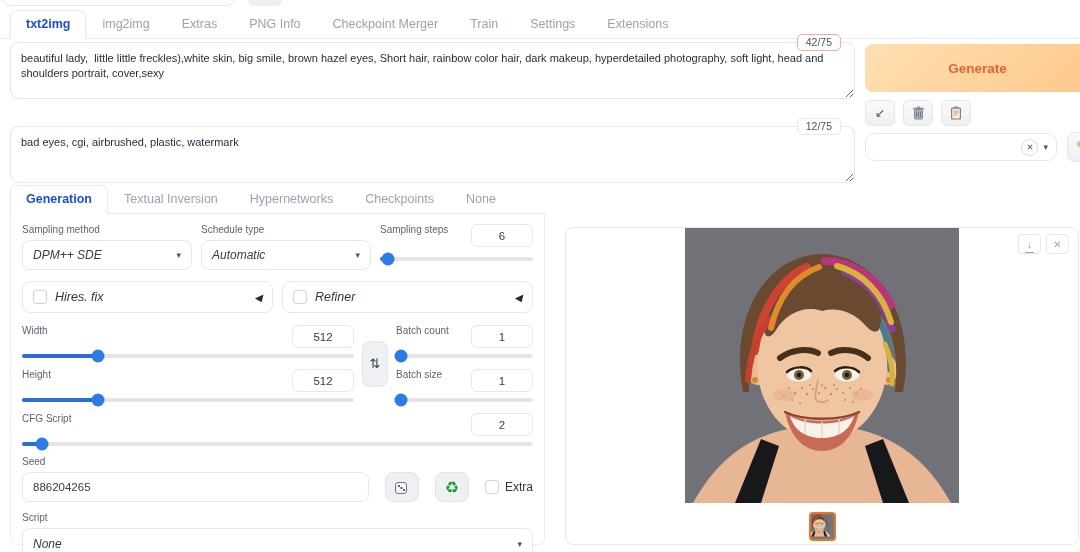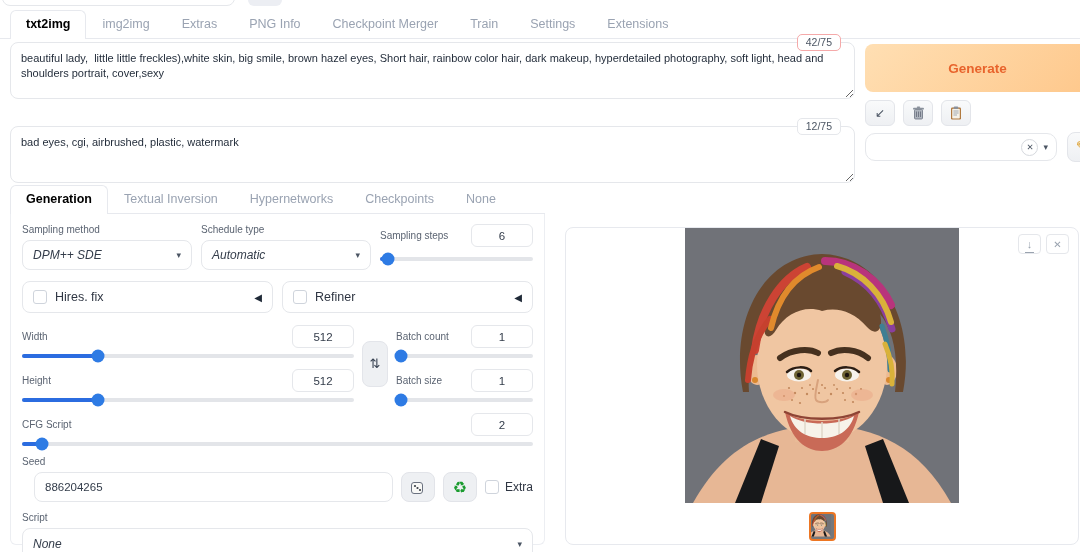--- a/index.html
+++ b/index.html
@@ -9,21 +9,21 @@
   .stub-input { position:absolute; top:-18px; left:2px; width:233px; height:24px;
     border:1px solid #e5e7eb; border-radius:8px; background:#fff; }
   .stub-btn { position:absolute; top:-14px; left:248px; width:34px; height:20px;
     border-radius:6px; background:#eceef3; }
   
   .tabbar { position:absolute; top:10px; left:0; width:1080px; height:29px;
     border-bottom:1px solid #e7e9ee; display:flex; align-items:flex-end; padding-left:10px; }
   .tab { font-size:12.5px; color:#9aa3b2; padding:6px 15px 7px; cursor:pointer;
     border:1px solid transparent; border-bottom:none; border-radius:6px 6px 0 0;
     white-space:nowrap; }
-  .tab.active { color:#000000; font-weight:bold; background:#fff;
+  .tab.active { color:#1d4ed8; font-weight:bold; background:#fff;
     border-color:#e7e9ee; position:relative; top:1px; padding-bottom:8px; }
   
   .prompt-wrap { position:absolute; left:10px; width:845px; }
   .prompt-wrap textarea { width:100%; height:57px; border:1px solid #e5e7eb; border-radius:8px;
     padding:8px 10px; font-family:"Liberation Sans", sans-serif; font-size:11px;
     color:#1f2937; resize:vertical; outline:none; line-height:1.35; }
   .counter { position:absolute; top:-8px; right:14px; background:#fff; font-size:10.5px;
     color:#4b5563; padding:1px 8px 2px; border-radius:5px; z-index:2; }
   .counter.warn { border:1px solid #f5a9a9; }
   .counter.ok { border:1px solid #e5e7eb; }
@@ -58,35 +58,35 @@
     display:flex; align-items:center; padding:0 10px; font-size:12px; color:#333c4a;
     cursor:pointer; }
   .ddbox .grow { flex:1;font-style:italic; }
   .numin { width:62px; height:23px; border:1px solid #e5e7eb; border-radius:6px;
     font-family:"Liberation Sans", sans-serif; font-size:11.5px; color:#333c4a;
     text-align:center; outline:none; }
   .slider { position:relative; height:4px; background:#e3e5e9; border-radius:3px; }
   .slider .fill { position:absolute; left:0; top:0; height:100%; background:#2b6ce0; border-radius:3px; }
   .slider .knob { position:absolute; top:50%; width:13px; height:13px; background:#2e7be4;
     border-radius:50%; transform:translate(-50%,-50%); cursor:pointer; }
-  .lblrow { display:flex; align-items:center; justify-content:space-between; margin-bottom:4px; }
+  .lblrow { display:flex; align-items:flex-start; justify-content:space-between; margin-bottom:4px; }
   .accrow { display:flex; gap:9px; margin-top:11px; }
   .accbox { flex:1; height:32px; border:1px solid #e5e7eb; border-radius:8px;
-    display:flex; align-items:center; gap:8px; padding:0 10px; cursor:pointer; }
+    display:flex; align-items:center; gap:8px; padding:0 10px; cursor:pointer;font-style:italic; }
   .cb { width:14px; height:14px; border:1px solid #cfd4dc; border-radius:3px; background:#fff;
     flex:none; cursor:pointer; }
   .accbox .name { flex:1; font-size:12.5px; color:#2f3643; }
   .accarrow { font-size:10px; color:#1f2937; }
   .dimrow { display:flex; gap:8px; margin-top:12px; align-items:center; }
   .colA { width:332px; }
   .swapbtn { width:26px; height:46px; border:1px solid #e3e5ea; border-radius:8px;
     background:#eef0f3; display:flex; align-items:center; justify-content:center;
     font-size:13px; color:#374151; cursor:pointer; }
   .colB { flex:1; }
-  .seedrow { display:flex; gap:8px; align-items:center;margin-left:12px; }
+  .seedrow { display:flex; gap:16px; align-items:center; }
   .seedin { flex:1; height:30px; border:1px solid #e5e7eb; border-radius:8px; padding:0 10px;
     font-family:"Liberation Sans", sans-serif; font-size:11.5px; color:#333c4a; outline:none; }
   .sqbtn { width:34px; height:30px; border:1px solid #e2e4e9; border-radius:8px;
     background:#eef0f3; display:flex; align-items:center; justify-content:center; cursor:pointer; }
   .extra { display:flex; align-items:center; gap:6px; font-size:12px; color:#2f3643; }
   
   .card { position:absolute; left:565px; top:227px; width:514px; height:318px;
     border:1px solid #e7e9ee; border-radius:8px; background:#fff; }
   .card-icons { position:absolute; top:6px; right:9px; display:flex; gap:5px; z-index:3; }
   .cicon { width:23px; height:20px; border:1px solid #e5e7eb; border-radius:4px; background:#fff;

